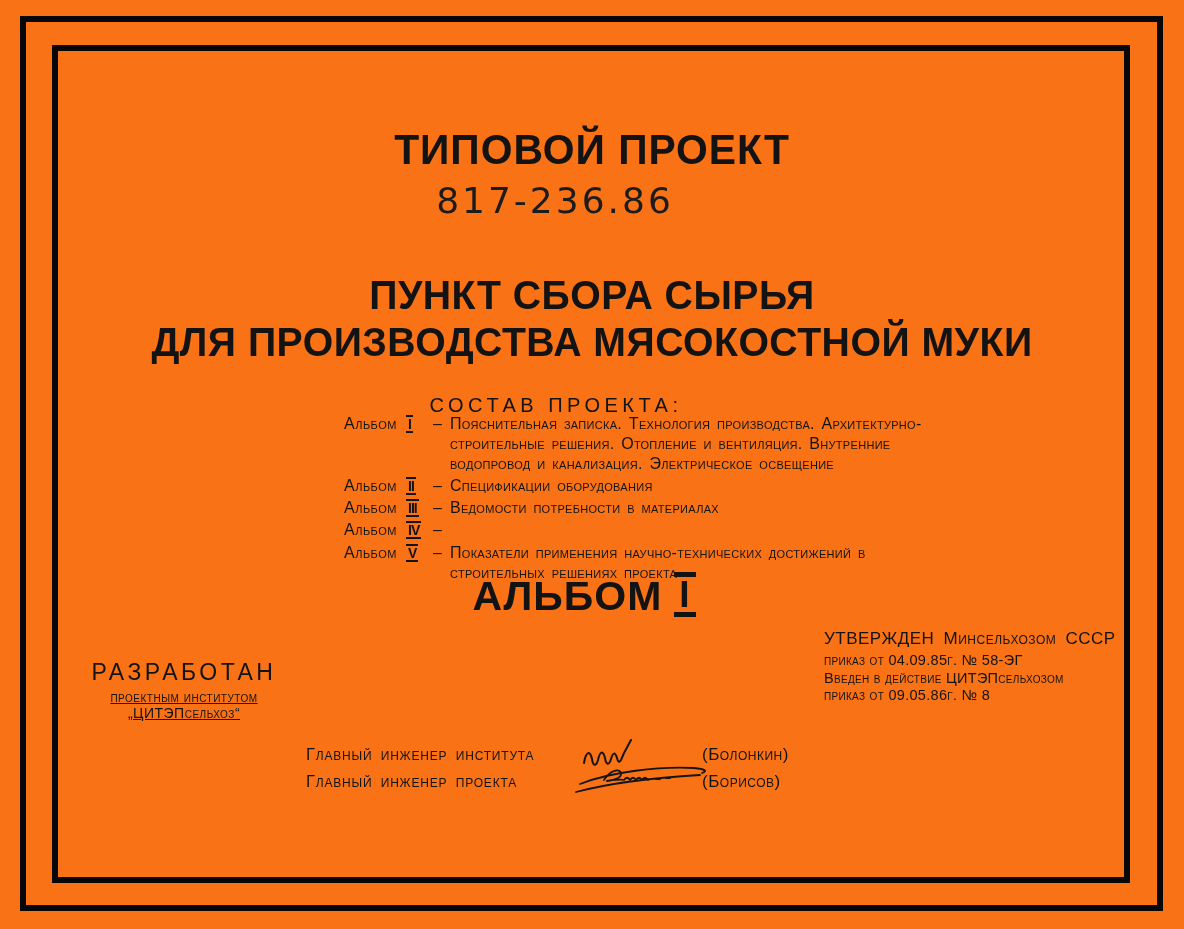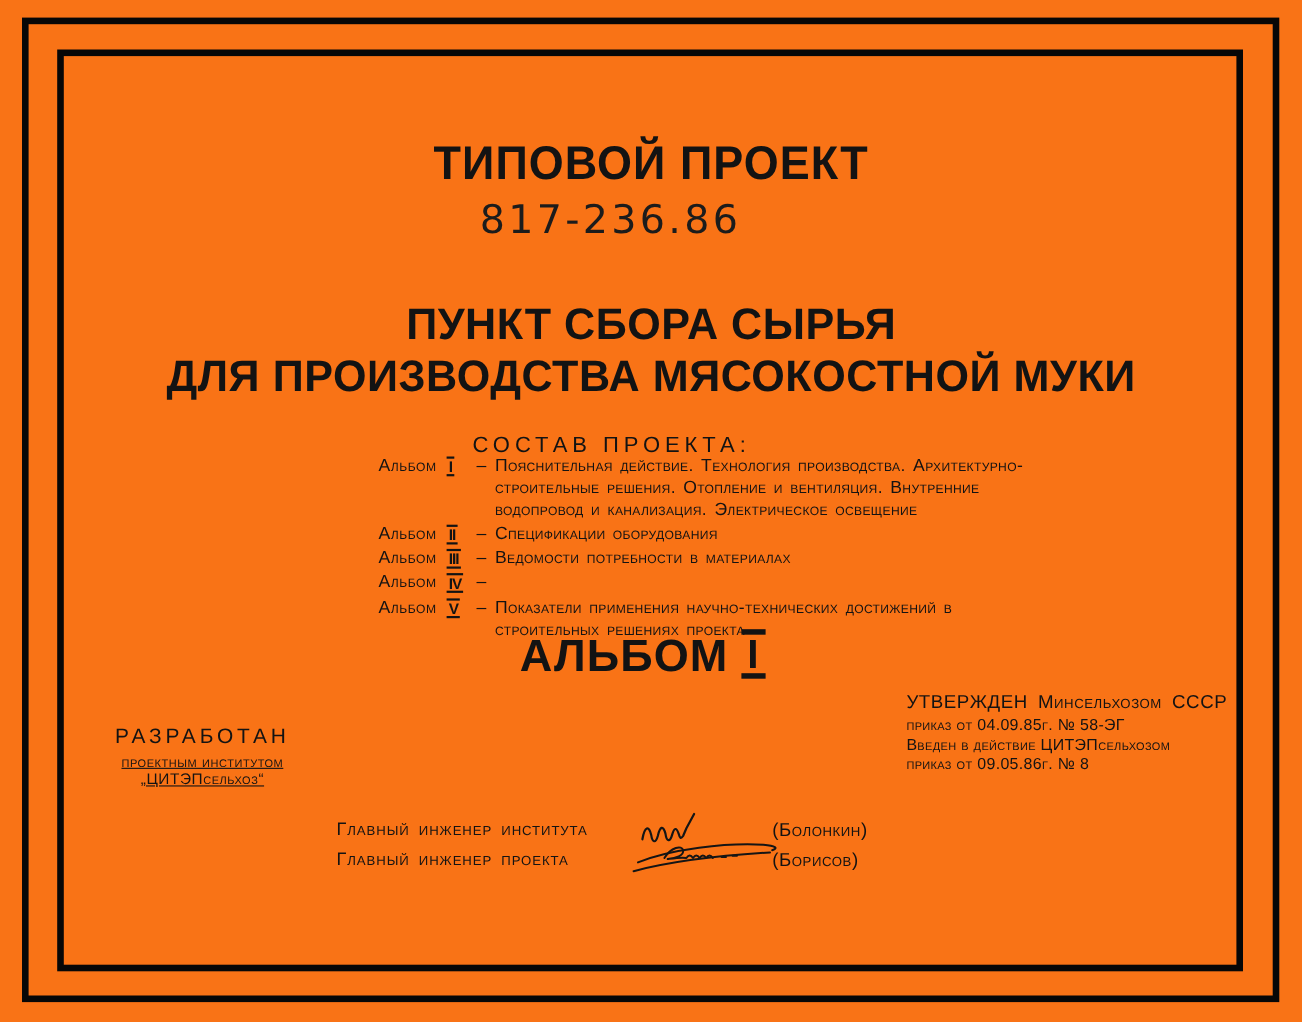--- a/index.html
+++ b/index.html
@@ -54,21 +54,21 @@
   .alb-desc { flex:1; font-variant:small-caps; letter-spacing:0.3px; word-spacing:2px; padding-left:6px; }
   .album-heading {
     position:absolute; top:572px; left:0; right:0; text-align:center;
     font-size:41px; font-weight:bold; letter-spacing:1px; transform:translateX(-8px);
   }
   .roman-big {
     display:inline-block; border-top:5px solid currentColor; border-bottom:5px solid currentColor;
     padding:1px 5px; line-height:33px; margin-left:12px; font-size:37px; vertical-align:3px;
   }
   .developed { position:absolute; left:84px; top:659px; width:200px; text-align:center; }
-  .dev-line1 { font-size:19px; letter-spacing:3.5px; margin-bottom:3px; }
+  .dev-line1 { font-size:23px; letter-spacing:3.5px; margin-bottom:3px; }
   .dev-line  { font-size:14px; font-variant:small-caps; letter-spacing:0.5px; line-height:16px;text-decoration:underline; }
   .approved { position:absolute; left:824px; top:629px; width:300px; }
   .app-line1 { font-size:17px; font-variant:small-caps; letter-spacing:0.5px; word-spacing:4px; margin-bottom:3px; }
   .app-line  { font-size:14.5px; font-variant:small-caps; letter-spacing:0.3px; line-height:17.5px; }
   .signatures { position:absolute; left:294px; top:741px; }
   .sig-row { display:flex; align-items:flex-start; height:27px;margin-left:12px; }
   .sig-role { width:268px; font-size:16.5px; font-variant:small-caps; letter-spacing:0.8px; word-spacing:3px; padding-top:4px; }
   .sig-mark { width:128px; position:relative; }
   .sig-mark svg { position:absolute; left:0; top:-4px; }
   .sig-row.second .sig-mark svg { top:-12px; }
@@ -91,21 +91,21 @@
 
   <div class="composition-heading">СОСТАВ ПРОЕКТА:</div>
 
   <div class="album-list">
     <div class="alb-row">
       <div class="alb-label">
         <span class="alb-word">Альбом</span>
         <span class="roman">I</span>
         <span class="alb-dash">–</span>
       </div>
-      <div class="alb-desc">Пояснительная действие. Технология производства. Архитектурно-строительные решения. Отопление и вентиляция. Внутренние водопровод и канализация. Электрическое освещение</div>
+      <div class="alb-desc">Пояснительная записка. Технология производства. Архитектурно-строительные решения. Отопление и вентиляция. Внутренние водопровод и канализация. Электрическое освещение</div>
     </div>
     <div class="alb-row">
       <div class="alb-label">
         <span class="alb-word">Альбом</span>
         <span class="roman">II</span>
         <span class="alb-dash">–</span>
       </div>
       <div class="alb-desc">Спецификации оборудования</div>
     </div>
     <div class="alb-row">

